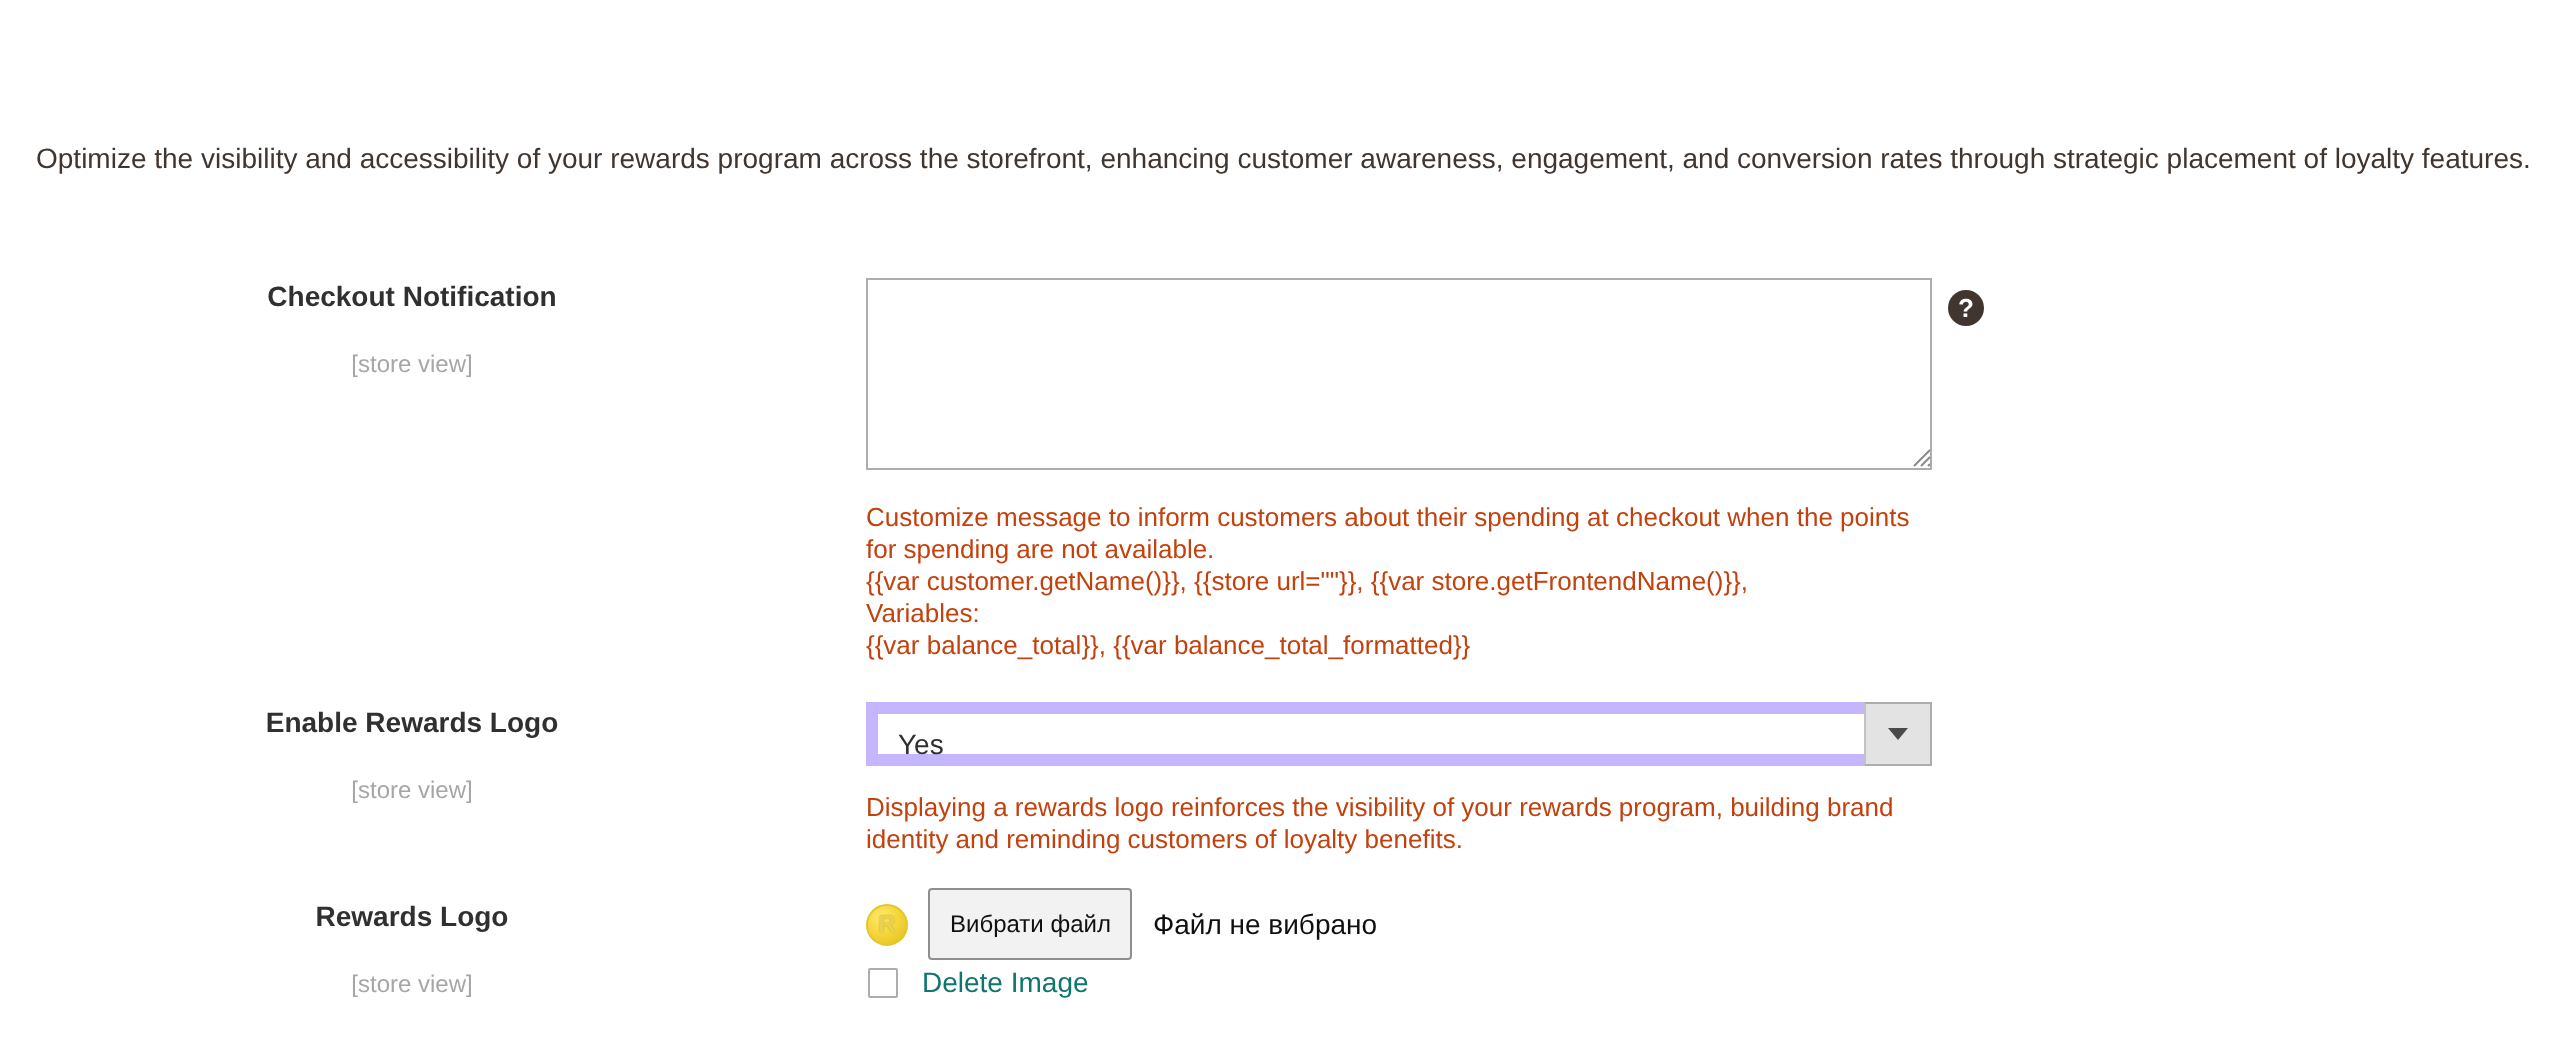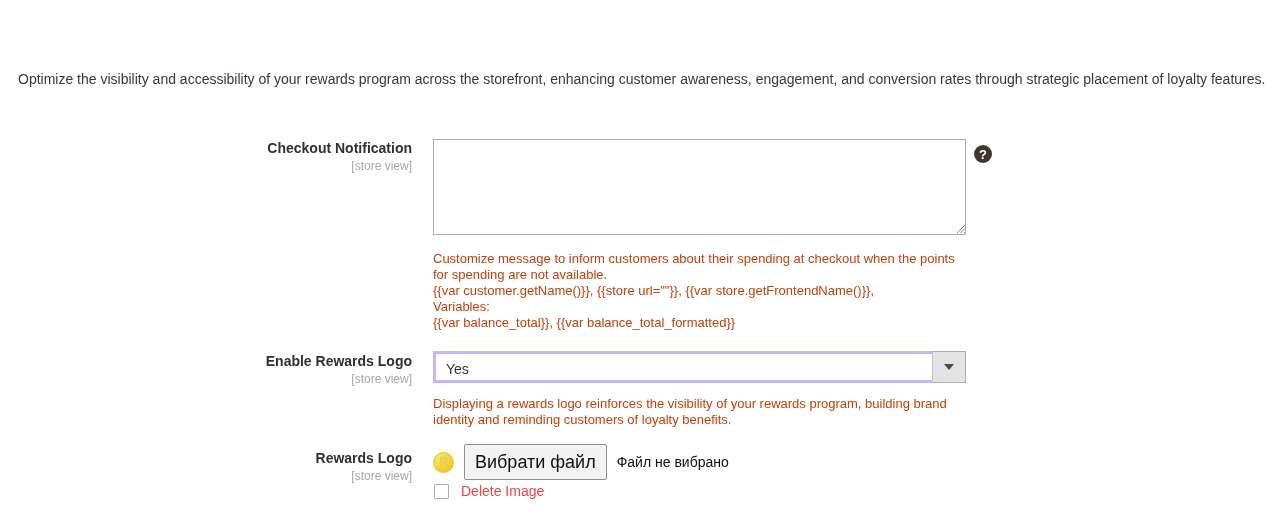--- a/index.html
+++ b/index.html
@@ -69,37 +69,37 @@
   .field-row {
     position: absolute;
     left: 0;
     width: 1287px;
   }
   .field-label-wrap {
     position: absolute;
     left: 0;
     top: 0;
     width: 412px;
-    text-align: right;
+    text-align: center;
     padding-right: 0;
   }
   .field-label {
     display: block;
     font-size: 14px;
     font-weight: 700;
     color: #303030;
     line-height: 18px;
     white-space: nowrap;
   }
   .field-scope {
     display: block;
     font-size: 12px;
     color: #a6a6a6;
     line-height: 16px;
-    margin-top: 1px;
+    margin-top: 17px;
     white-space: nowrap;
   }
 
   .field-control {
     position: absolute;
     left: 433px;
     top: 0;
   }
 
   
@@ -145,21 +145,21 @@
   .select-shell {
     position: relative;
     width: 533px;
     height: 32px;
   }
   .select-box {
     position: absolute;
     left: 0; top: 0;
     width: 533px;
     height: 32px;
-    border: 3px solid #c4b5fd;
+    border: 6px solid #c4b5fd;
     background: #ffffff;
     font-family: "Liberation Sans", sans-serif;
     font-size: 14px;
     color: #303030;
     padding-left: 10px;
     line-height: 30px;
   }
   .select-arrow-btn {
     position: absolute;
     right: 0; top: 0;
@@ -197,21 +197,21 @@
     justify-content: center;
     font-size: 12px;
     font-weight: 700;
     color: #e8d157;
     text-shadow: 0 0 1px #caa80f;
     margin-right: 10px;
     flex: 0 0 auto;
   }
   .choose-file-btn {
     font-family: "Liberation Sans", sans-serif;
-    font-size: 18px;
+    font-size: 12px;
     color: #101010;
     background: #f2f2f2;
     border: 1px solid #8f8f8f;
     border-radius: 2px;
     padding: 8px 10px;
     line-height: 18px;
     cursor: pointer;
   }
   .file-status {
     font-size: 14px;
@@ -230,21 +230,21 @@
     height: 15px;
     border: 1px solid #adadad;
     background: #ffffff;
     margin: 0 12px 0 1px;
     flex: 0 0 auto;
     cursor: pointer;
     border-radius: 1px;
   }
   .cbx-label {
     font-size: 14px;
-    color: #ef4444;
+    color: #0f766e;
     cursor: pointer;
     white-space: nowrap;
   }
 </style>
 </head>
 <body>
 
 <div class="page">
 
 

